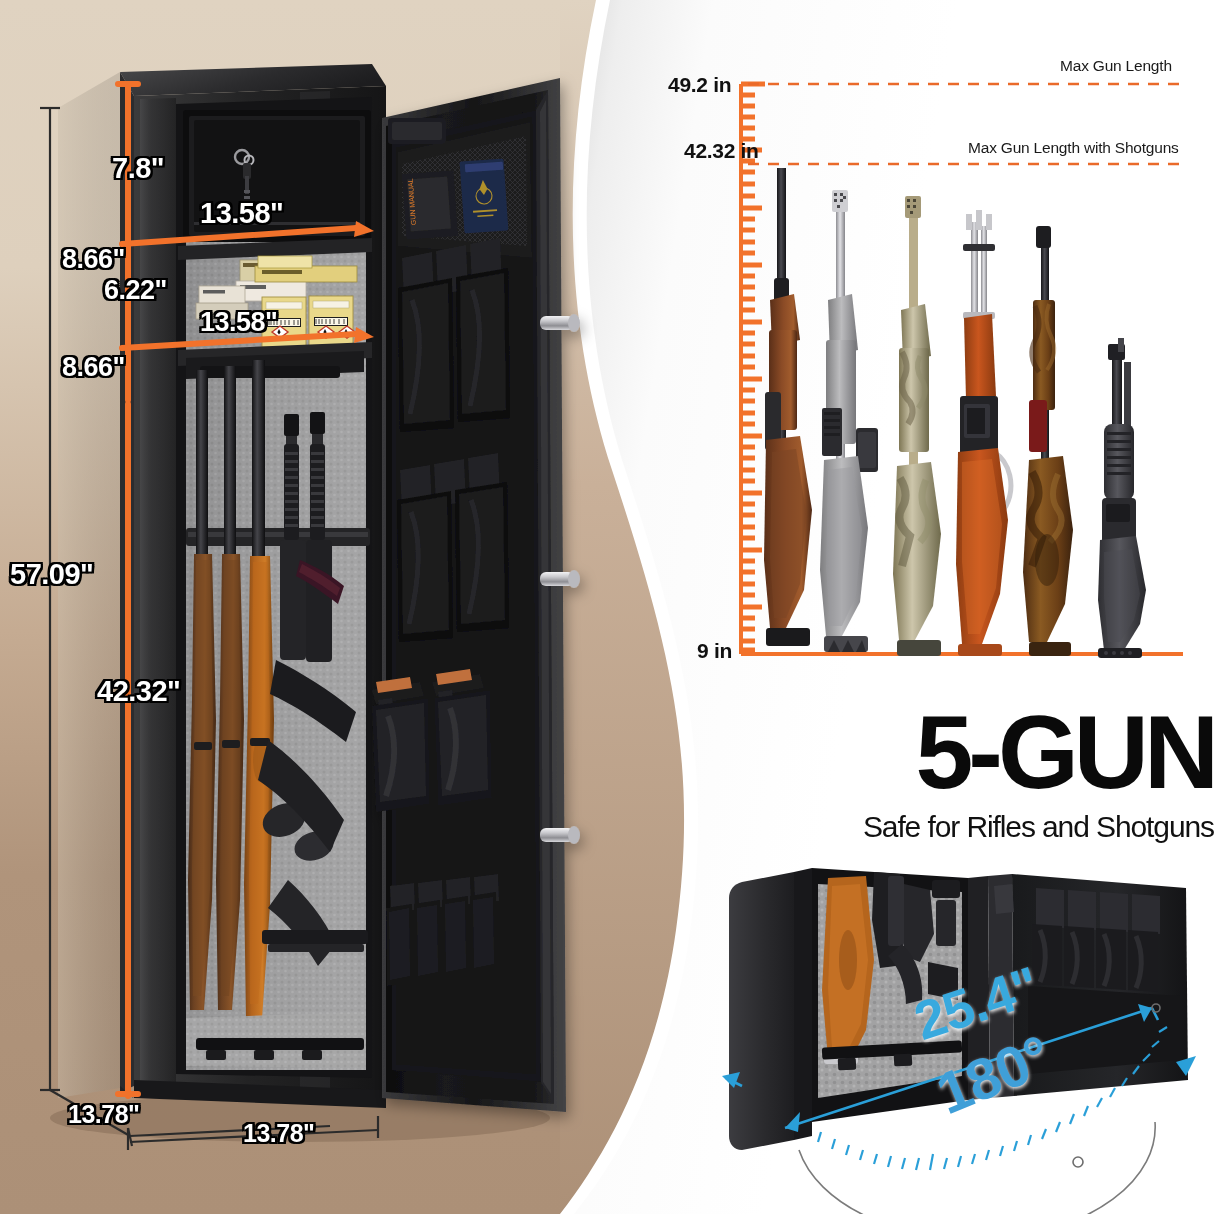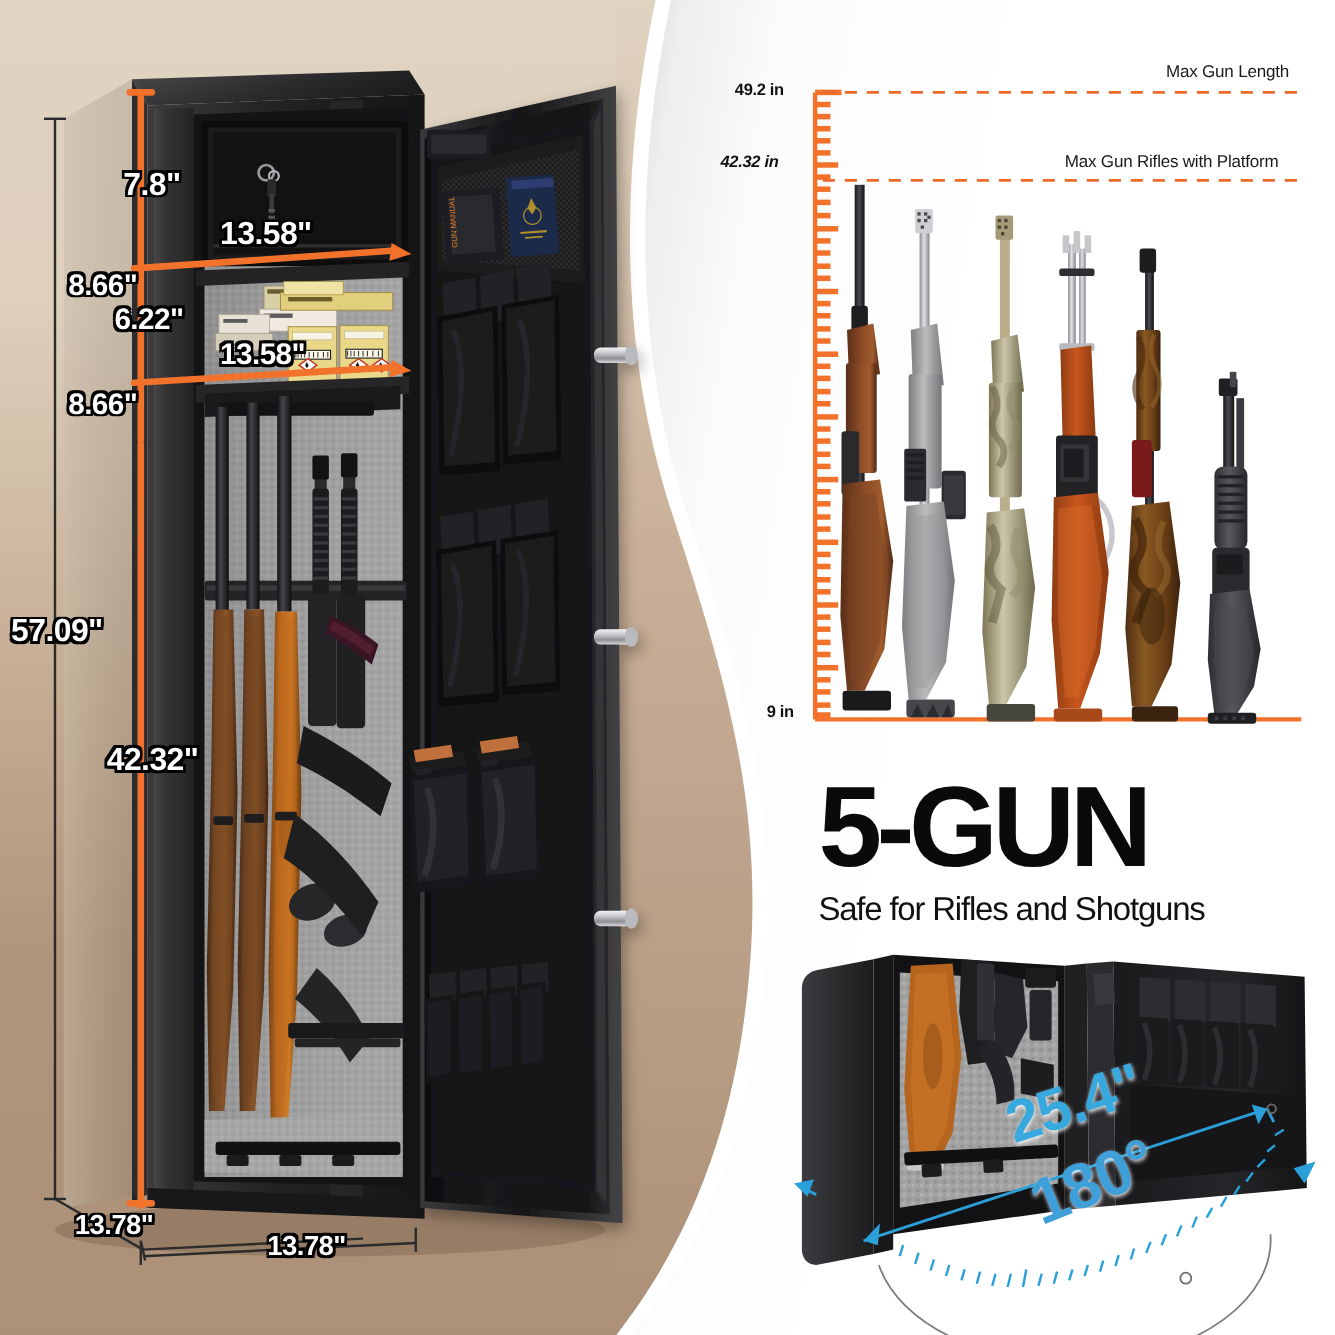--- a/index.html
+++ b/index.html
@@ -31,31 +31,31 @@
       -2.4px -2.4px 0 #000, 2.4px -2.4px 0 #000,
       -2.4px  2.4px 0 #000, 2.4px  2.4px 0 #000,
       -2.4px 0 0 #000, 2.4px 0 0 #000,
       0 -2.4px 0 #000, 0 2.4px 0 #000;
     z-index:40;
   }
 
   
   .axis-label {
     position:absolute; color:#111; font-weight:bold; white-space:nowrap;
-    font-size:15px; letter-spacing:-0.3px; z-index:30;
+    font-size:21px; letter-spacing:-0.3px; z-index:30;
   }
   .guide-label {
     position:absolute; color:#1a1a1a; white-space:nowrap;
     font-size:15.5px; letter-spacing:-0.2px; z-index:30;
   }
 
   
   .headline {
     position:absolute; left:744px; top:700px; width:470px;
-    z-index:35; text-align:left;
+    z-index:35; text-align:right;
   }
   .headline .big {
     font-family:"Liberation Sans", sans-serif;
     font-size:104px; font-weight:bold; color:#0a0a0a;
     letter-spacing:-5px; line-height:1.0; white-space:nowrap;
   }
   .headline .sub {
     font-size:30px; font-weight:normal; color:#111;
     letter-spacing:-1.1px; margin-top:6px; white-space:nowrap;
   }
@@ -737,25 +737,25 @@
       <g fill="#3a3a40">
         <circle cx="1106" cy="653" r="2"></circle>
           <circle cx="1114" cy="653" r="2"></circle>
         <circle cx="1122" cy="653" r="2"></circle>
           <circle cx="1130" cy="653" r="2"></circle>
       </g>
     </g>
   </svg>
 
   <div class="axis-label nosel" style="left:668px; top:73px;">49.2 in</div>
-  <div class="axis-label nosel" style="left:655px; top:139px;font-style:italic;">42.32 in</div>
+  <div class="axis-label nosel" style="left:684px; top:139px;">42.32 in</div>
   <div class="axis-label nosel" style="left:697px; top:639px;">9 in</div>
 
   <div class="guide-label nosel" style="left:1060px; top:57px;">Max Gun Length</div>
-  <div class="guide-label nosel" style="left:968px; top:139px;">Max Gun Rifles with Platform</div>
+  <div class="guide-label nosel" style="left:968px; top:139px;">Max Gun Length with Shotguns</div>
 
   <div class="headline nosel">
     <div class="big">5-GUN</div>
     <div class="sub">Safe for Rifles and Shotguns</div>
   </div>
 
   <svg width="1214" height="1214" viewBox="0 0 1214 1214" style="position:absolute;left:0;top:0;z-index:25">
     <defs>
       <linearGradient id="bodyDk" x1="0" y1="0" x2="1" y2="0">
         <stop offset="0%" stop-color="#3c3c40"></stop>

